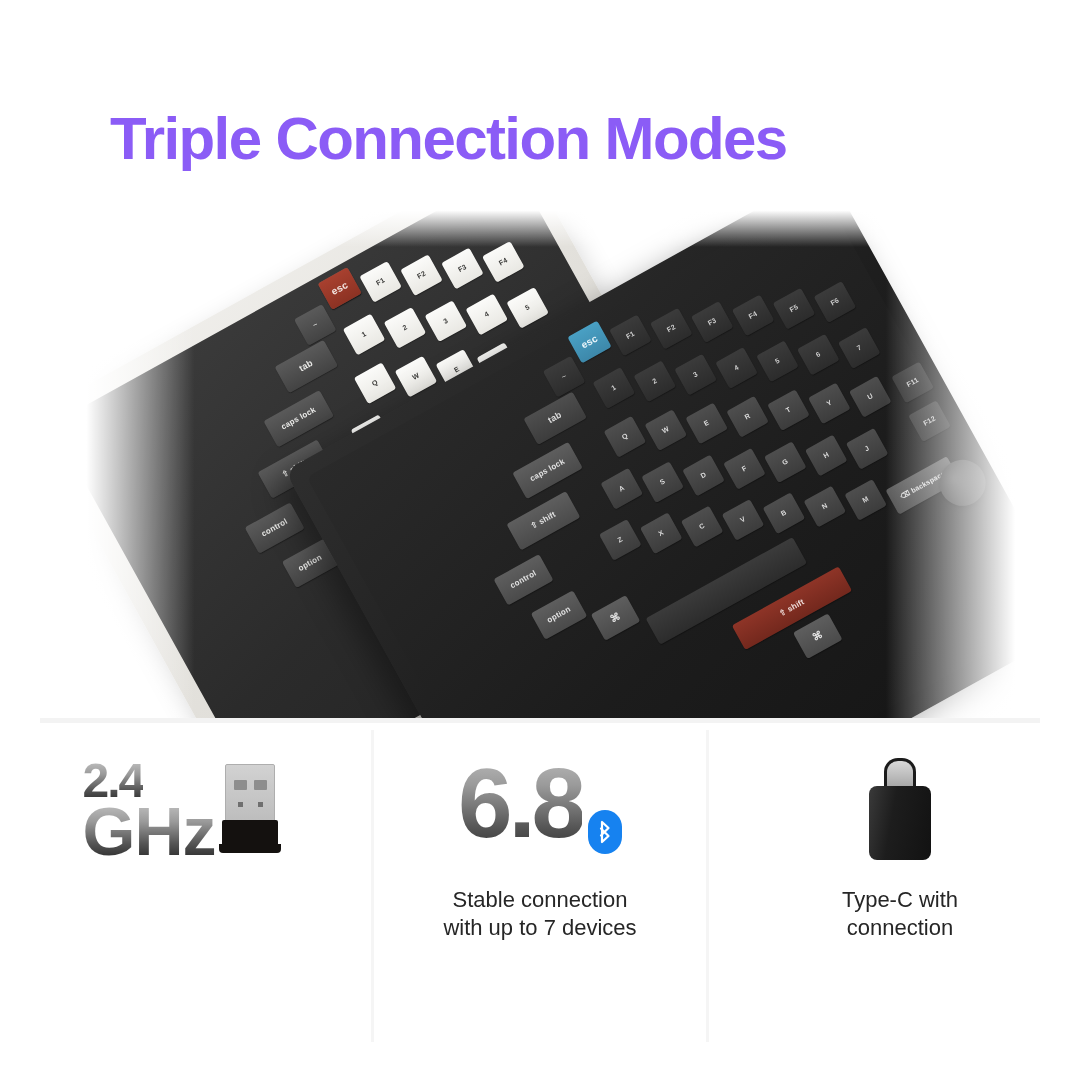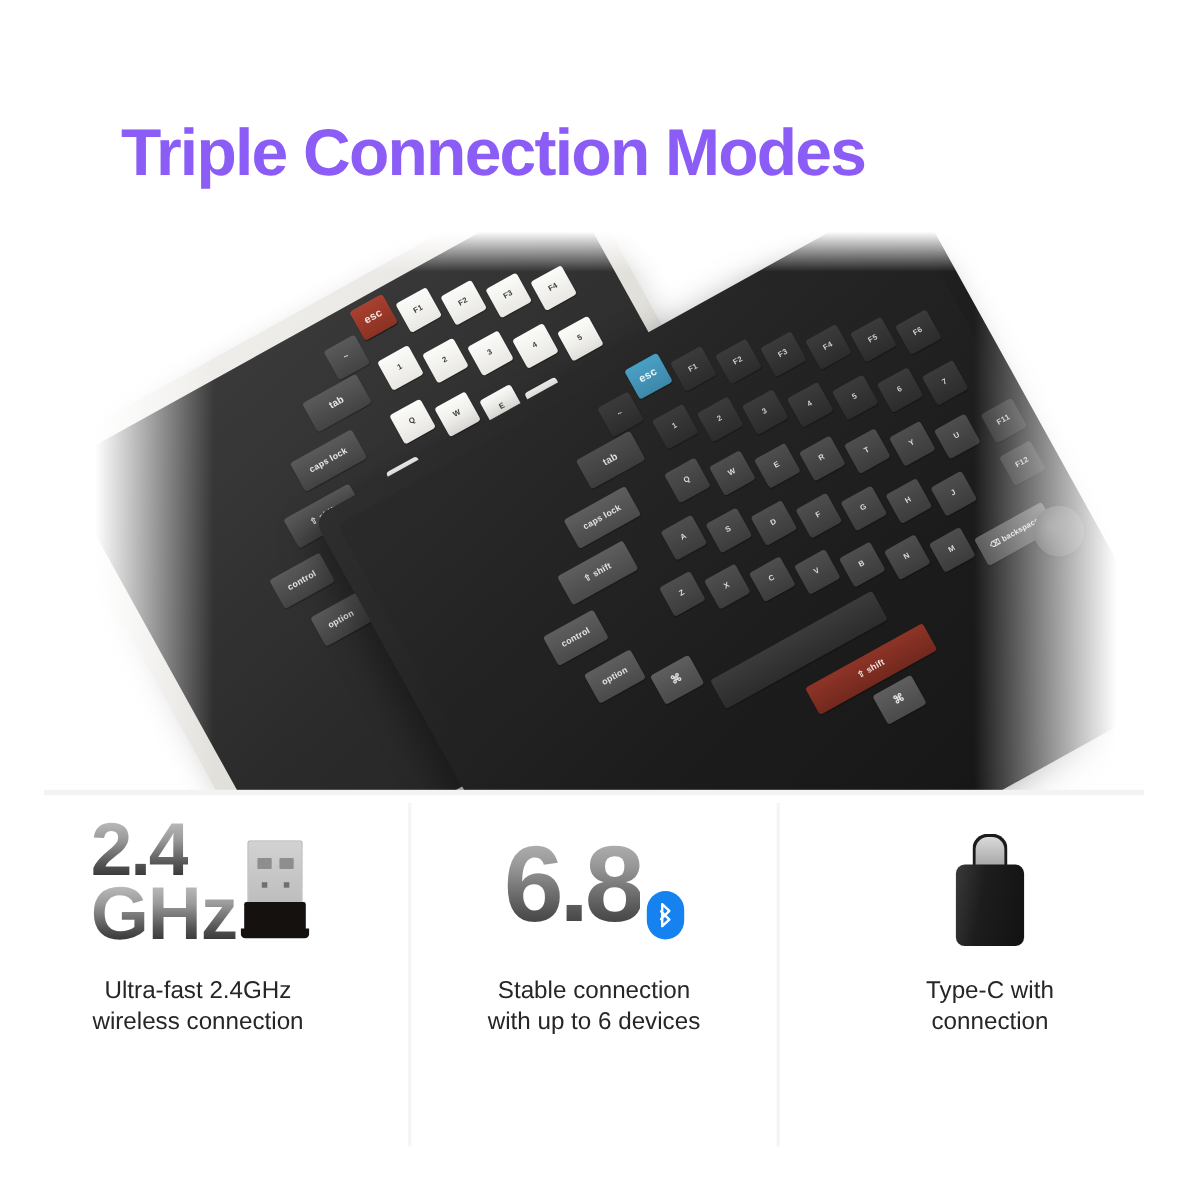--- a/index.html
+++ b/index.html
@@ -170,21 +170,21 @@
   }
   .num-grad{
     font-weight:700;
     letter-spacing:-2px;
     background:linear-gradient(180deg,#c2c2c2 0%,#9a9a9a 34%,#545454 72%,#2b2b2b 100%);
     -webkit-background-clip:text;
     background-clip:text;
     color:transparent;
     -webkit-text-fill-color:transparent;
   }
-  .num-24{ font-size:68px; }
+  .num-24{ font-size:48px; }
   .num-ghz{ font-size:68px; letter-spacing:-1px; }
   .num-53{ font-size:98px; letter-spacing:-4px; }
 
   
   .usb-a{ position:relative; width:56px; height:92px; margin-bottom:4px; }
   .usb-a .metal{
     position:absolute; left:3px; top:0; width:50px; height:58px;
     background:linear-gradient(180deg,#d2d2d2,#bdbdbd);
     border:1px solid #aeaeae;
     border-radius:2px 2px 0 0;
@@ -372,35 +372,33 @@
       <div class="usb-a">
         <div class="metal"></div>
         <div class="slot l"></div>
         <div class="slot r"></div>
         <div class="dot l"></div>
         <div class="dot r"></div>
         <div class="body"></div>
         <div class="foot"></div>
       </div>
     </div>
-    <div class="caption">Ultra-fast 2.4GHz
-wireless connection</div>
   </div>
 
   <div class="feature">
     <div class="art">
       <span class="num-grad num-53">6.8</span>
       <div class="bt-badge">
         <svg width="16" height="24" viewBox="0 0 16 24" aria-hidden="true">
           <path d="M5 2 L11.5 8 L4 15.5 M4 8.5 L11.5 16 L5 22 L5 2" fill="none" stroke="#ffffff" stroke-width="2.2" stroke-linejoin="round" stroke-linecap="round"></path>
         </svg>
       </div>
     </div>
     <div class="caption">Stable connection
-with up to 6 devices</div>
+with up to 7 devices</div>
   </div>
 
   <div class="feature">
     <div class="art">
       <div class="usb-c">
         <div class="tip"></div>
         <div class="shell"></div>
       </div>
     </div>
     <div class="caption">Type-C with

